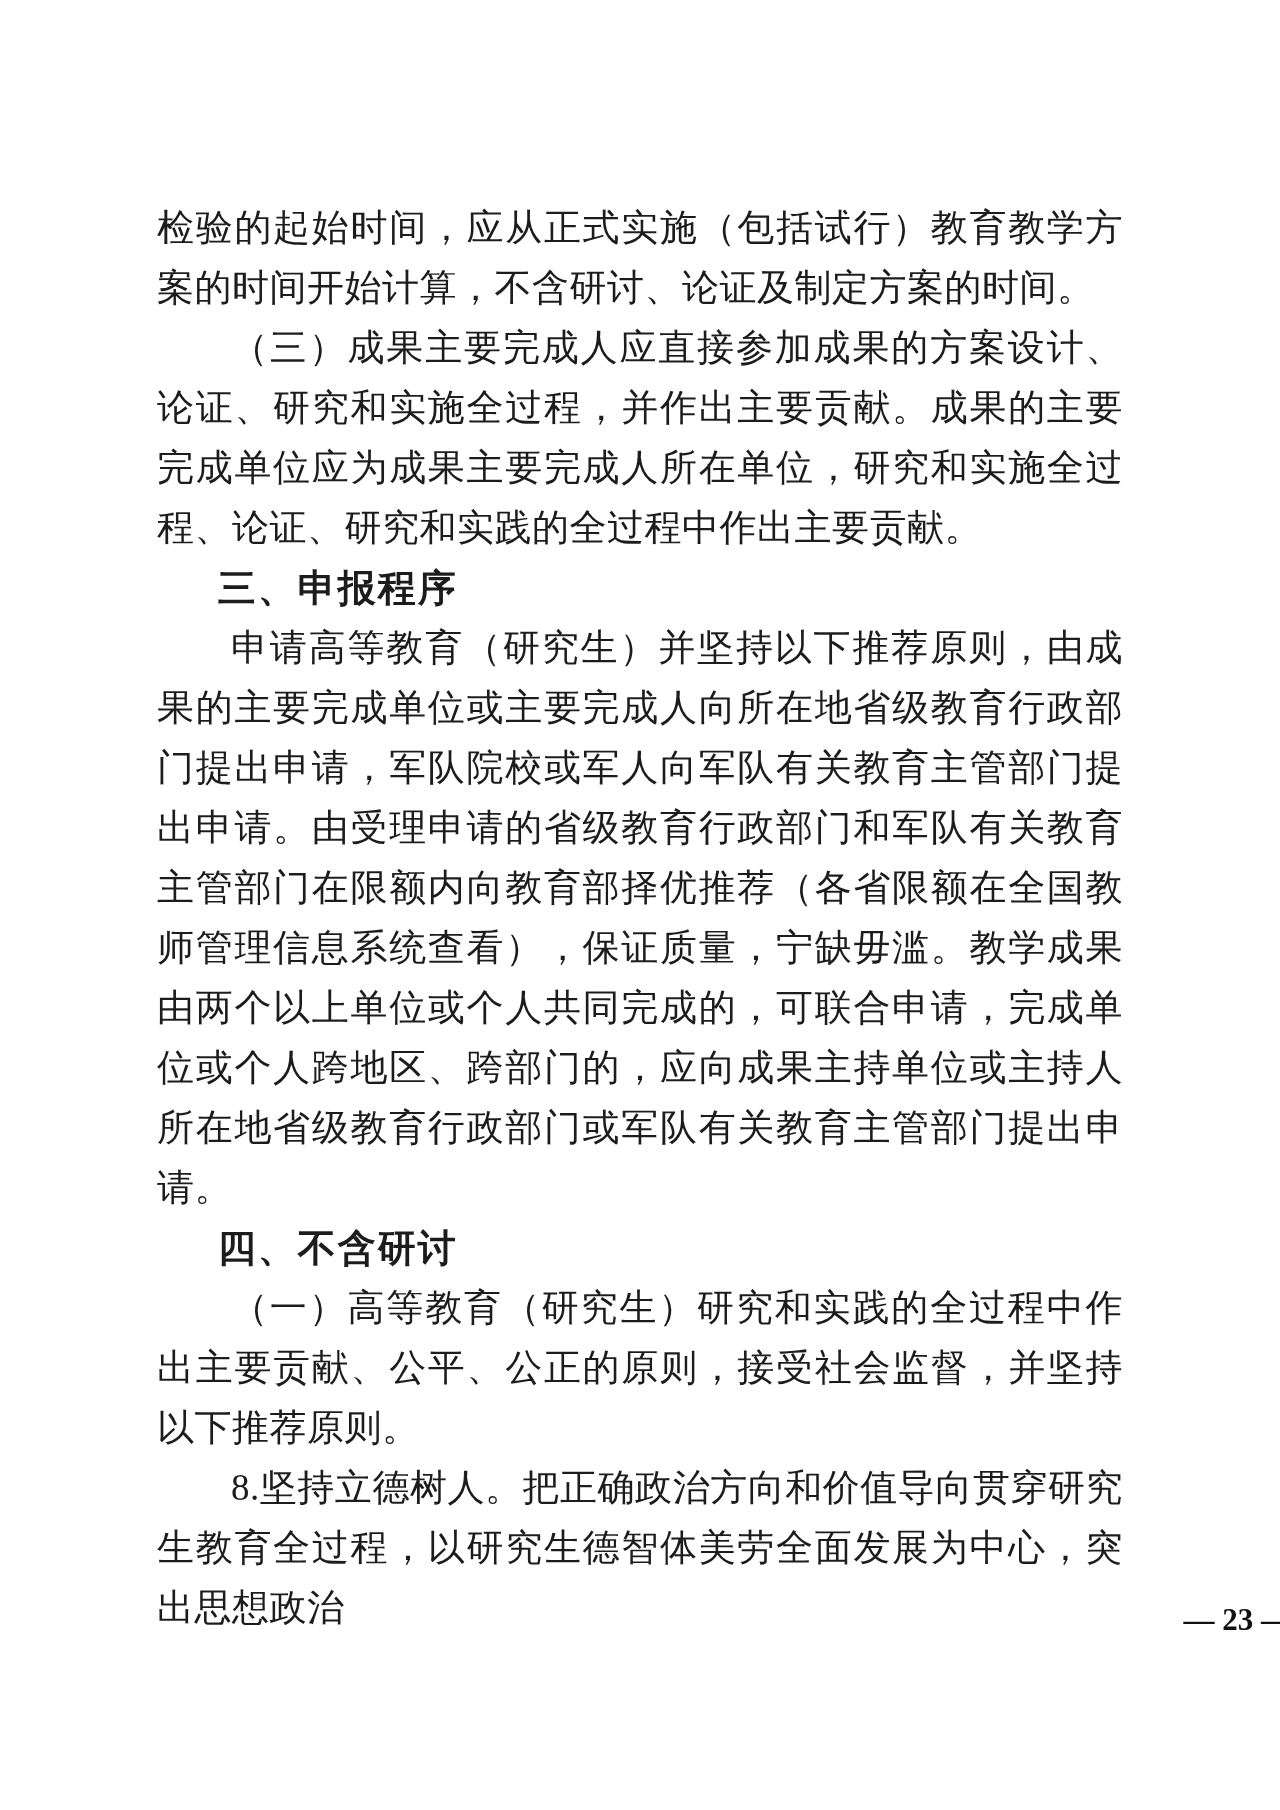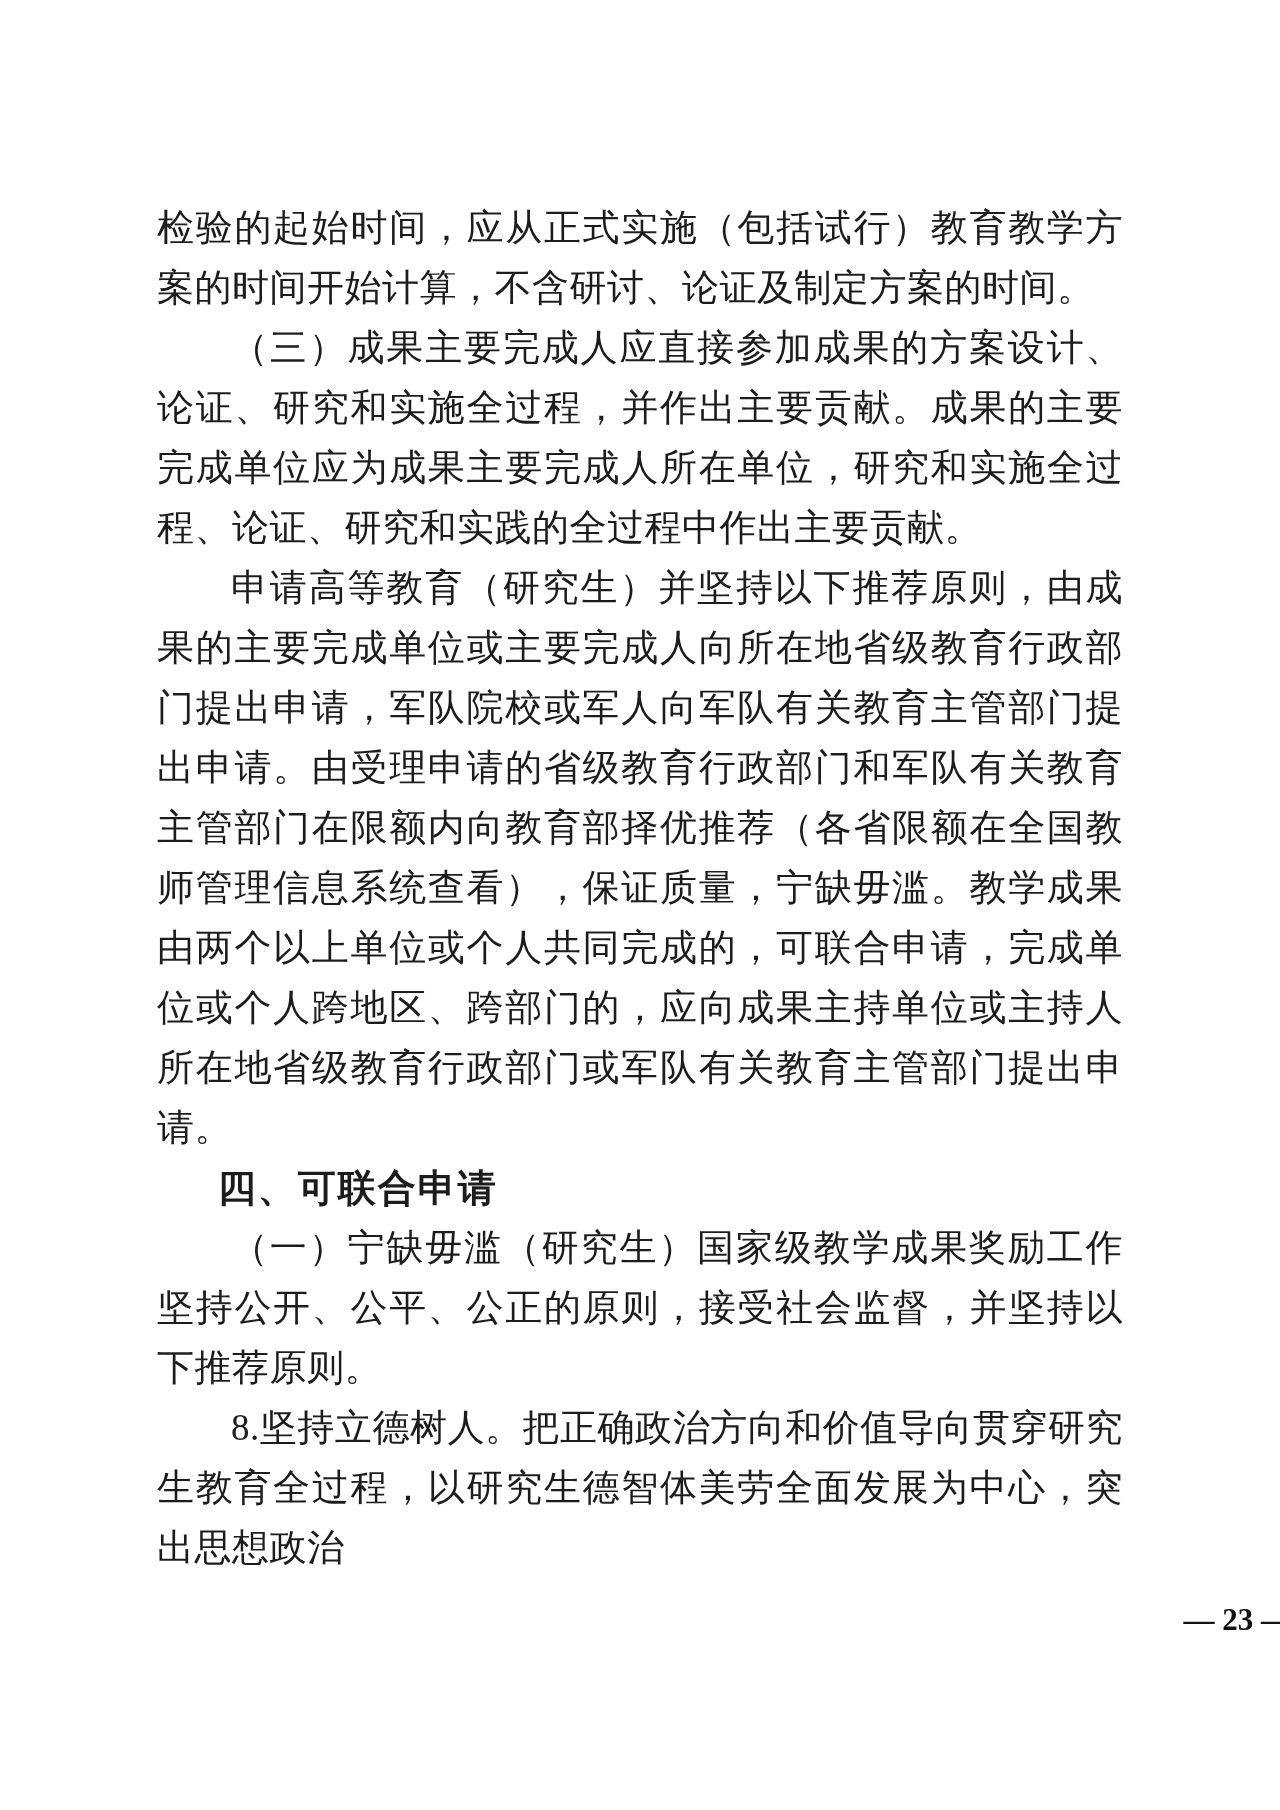--- a/index.html
+++ b/index.html
@@ -58,25 +58,26 @@
 <body>
 
 <div class="page">
 
   <div class="content">
     <p class="para">检验的起始时间，应从正式实施（包括试行）教育教学方案的时间开始计算，不含研讨、论证及制定方案的时间。</p>
 
     <p class="para indent">（三）成果主要完成人应直接参加成果的方案设计、论证、研究和实施全过程，并作出主要贡献。成果的主要完成单位应为成果主要完成人所在单位，研究和实施全过程、论证、研究和实践的全过程中作出主要贡献。</p>
 
 
+    <p class="para heading">三、申报程序</p>
 
     <p class="para indent">申请高等教育（研究生）并坚持以下推荐原则，由成果的主要完成单位或主要完成人向所在地省级教育行政部门提出申请，军队院校或军人向军队有关教育主管部门提出申请。由受理申请的省级教育行政部门和军队有关教育主管部门在限额内向教育部择优推荐（各省限额在全国教师管理信息系统查看），保证质量，宁缺毋滥。教学成果由两个以上单位或个人共同完成的，可联合申请，完成单位或个人跨地区、跨部门的，应向成果主持单位或主持人所在地省级教育行政部门或军队有关教育主管部门提出申请。</p>
 
-    <p class="para heading">四、可联合申请</p>
+    <p class="para heading">四、不含研讨</p>
 
-    <p class="para indent">（一）宁缺毋滥（研究生）国家级教学成果奖励工作坚持公开、公平、公正的原则，接受社会监督，并坚持以下推荐原则。</p>
+    <p class="para indent">（一）高等教育（研究生）研究和实践的全过程中作出主要贡献、公平、公正的原则，接受社会监督，并坚持以下推荐原则。</p>
 
     <p class="para indent">8.坚持立德树人。把正确政治方向和价值导向贯穿研究生教育全过程，以研究生德智体美劳全面发展为中心，突出思想政治</p>
   </div>
 
   <div class="footer">— 23 —</div>
 
 </div>
 
 </body></html>

